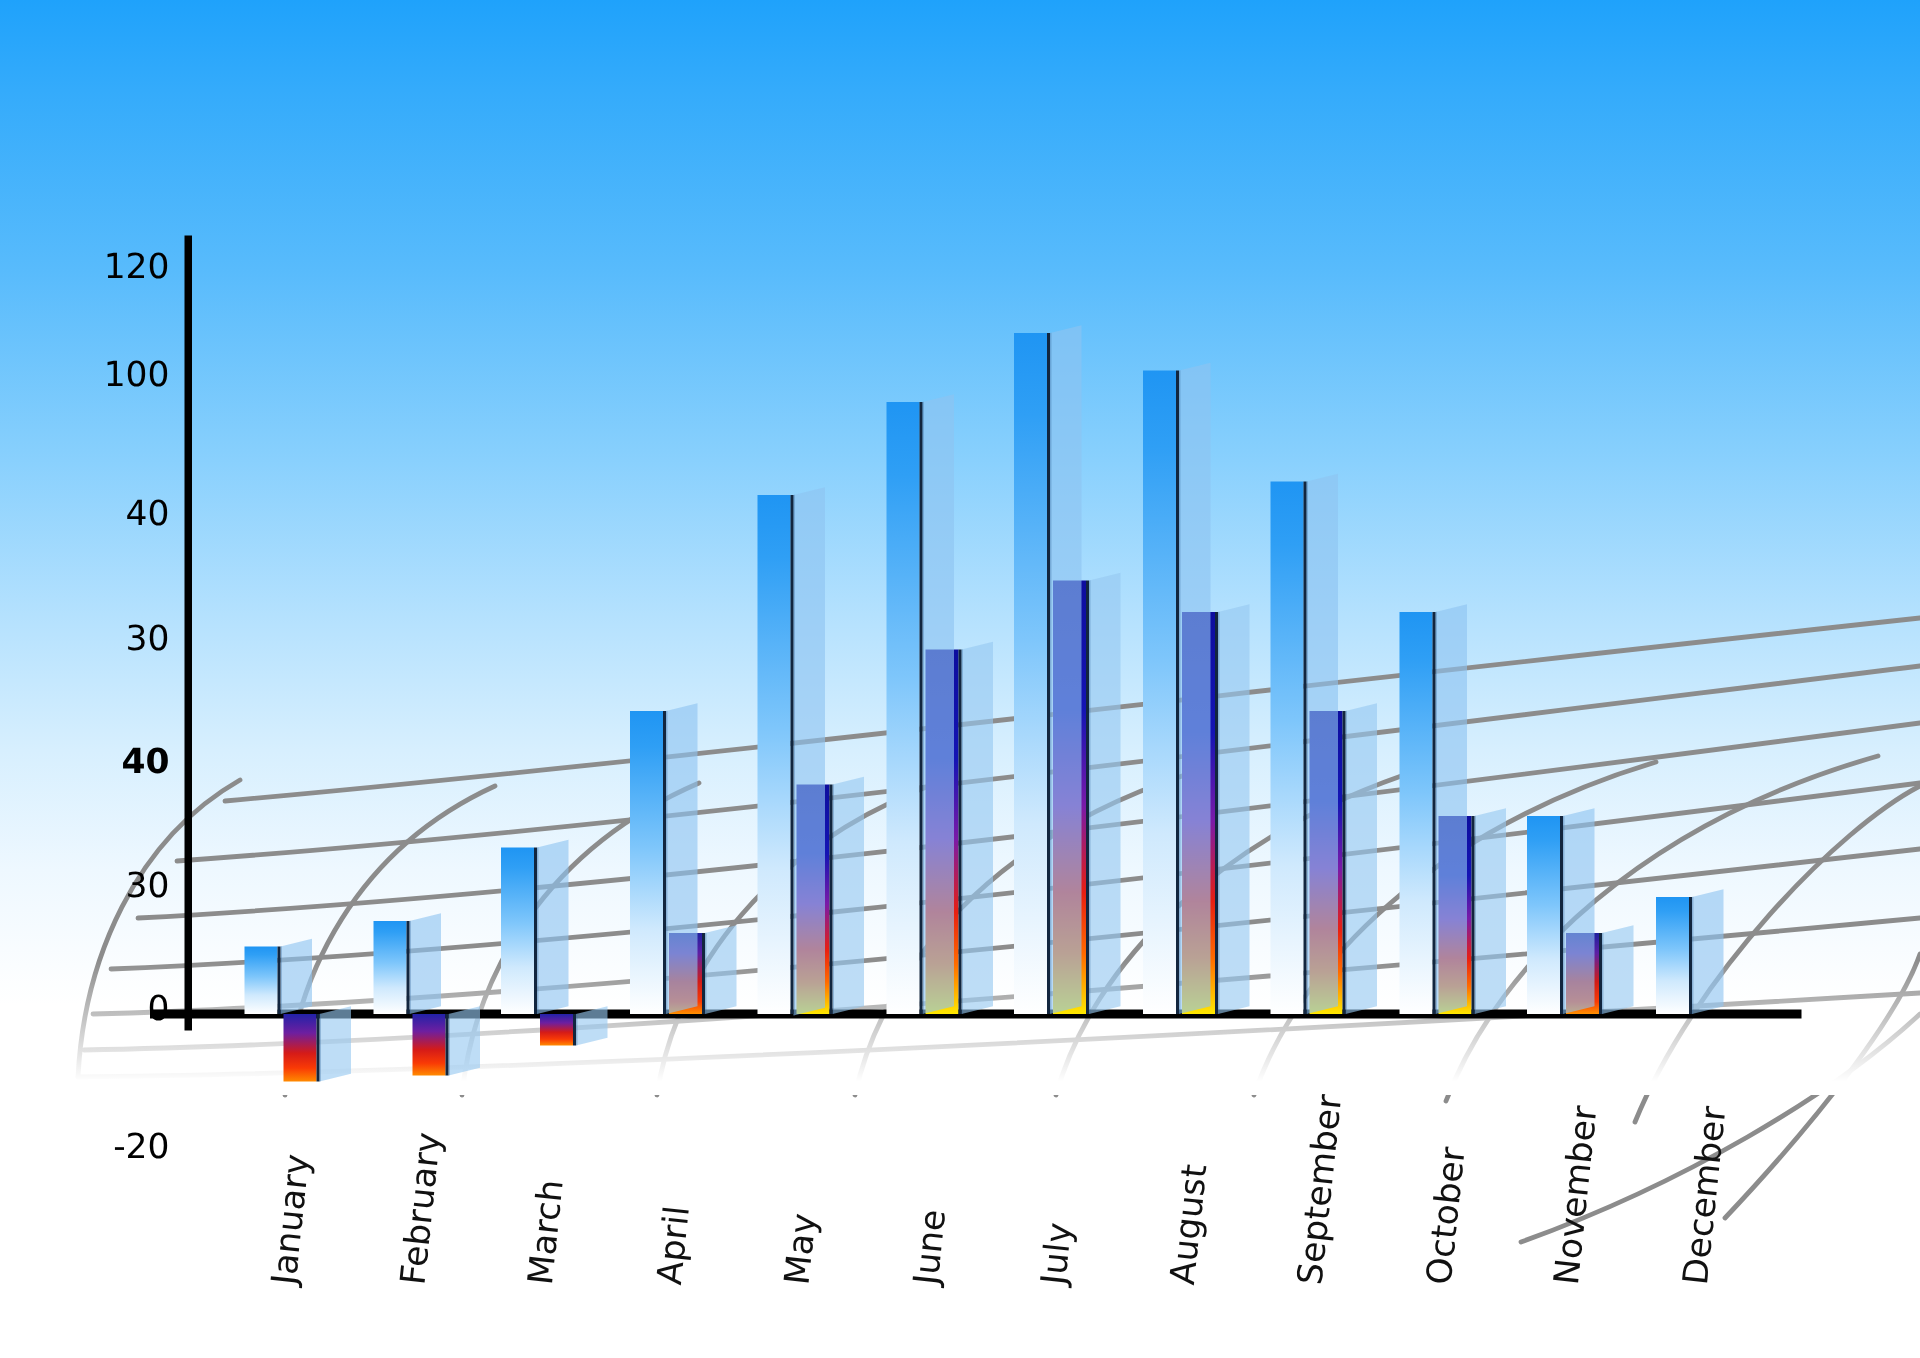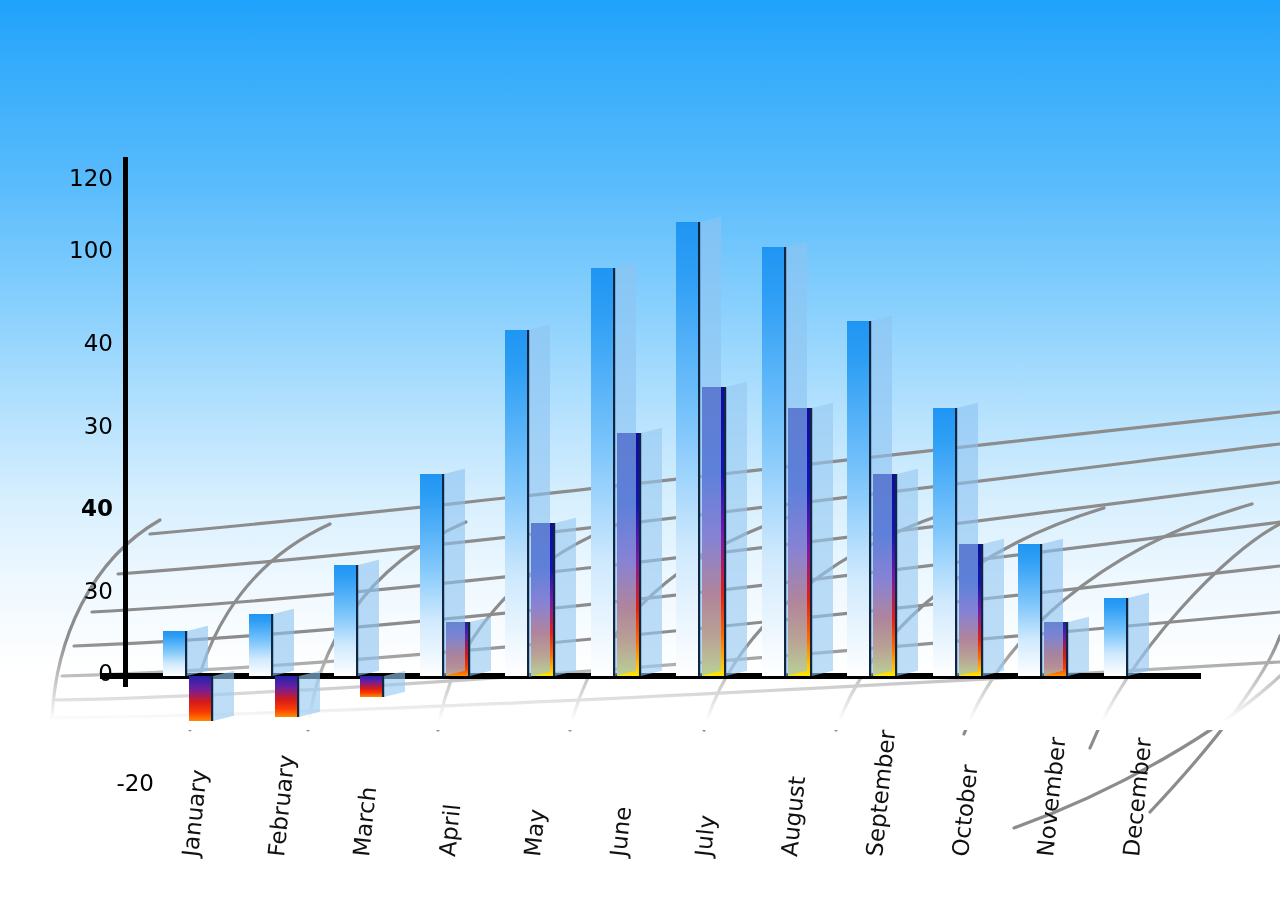--- a/index.html
+++ b/index.html
@@ -146,21 +146,21 @@
         </div>
         <div class="ytick-wrap" style="top: 495px; font-weight: bold;">
           <div class="ytick-label" style="position: relative;">40</div>
         </div>
         <div class="ytick-wrap" style="top: 577.5px;">
           <div class="ytick-label" style="position: relative;">30</div>
         </div>
         <div class="ytick-wrap" style="top: 660px;">
           <div class="ytick-label" style="position: relative;">0</div>
         </div>
-        <div class="ytick-wrap" style="top: 770px; margin-left: 41px;">
+        <div class="ytick-wrap" style="top: 752px;">
           <div class="ytick-label" style="position: relative;">-20</div>
         </div>
       </div>
     <div id="bars">
         <div class="bar s2 neg" style="left: 189px; width: 24px; top: 676px; height: 45.375px;">
           <div class="side"></div>
           <div class="face"></div>
         </div>
         <div class="bar s1" style="left: 163px; width: 24px; top: 630.625px; height: 45.375px;">
           <div class="side"></div>

